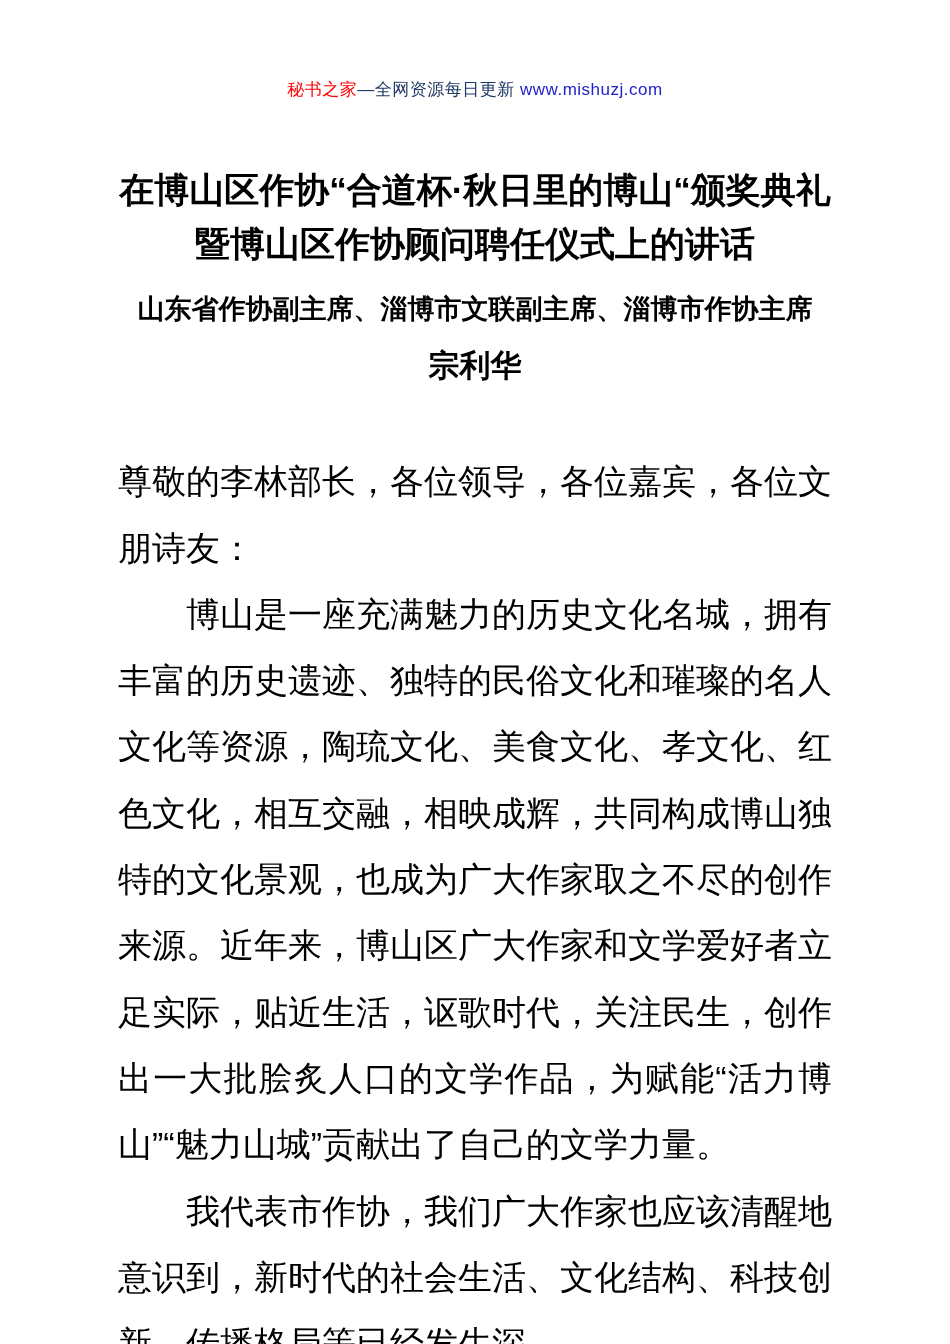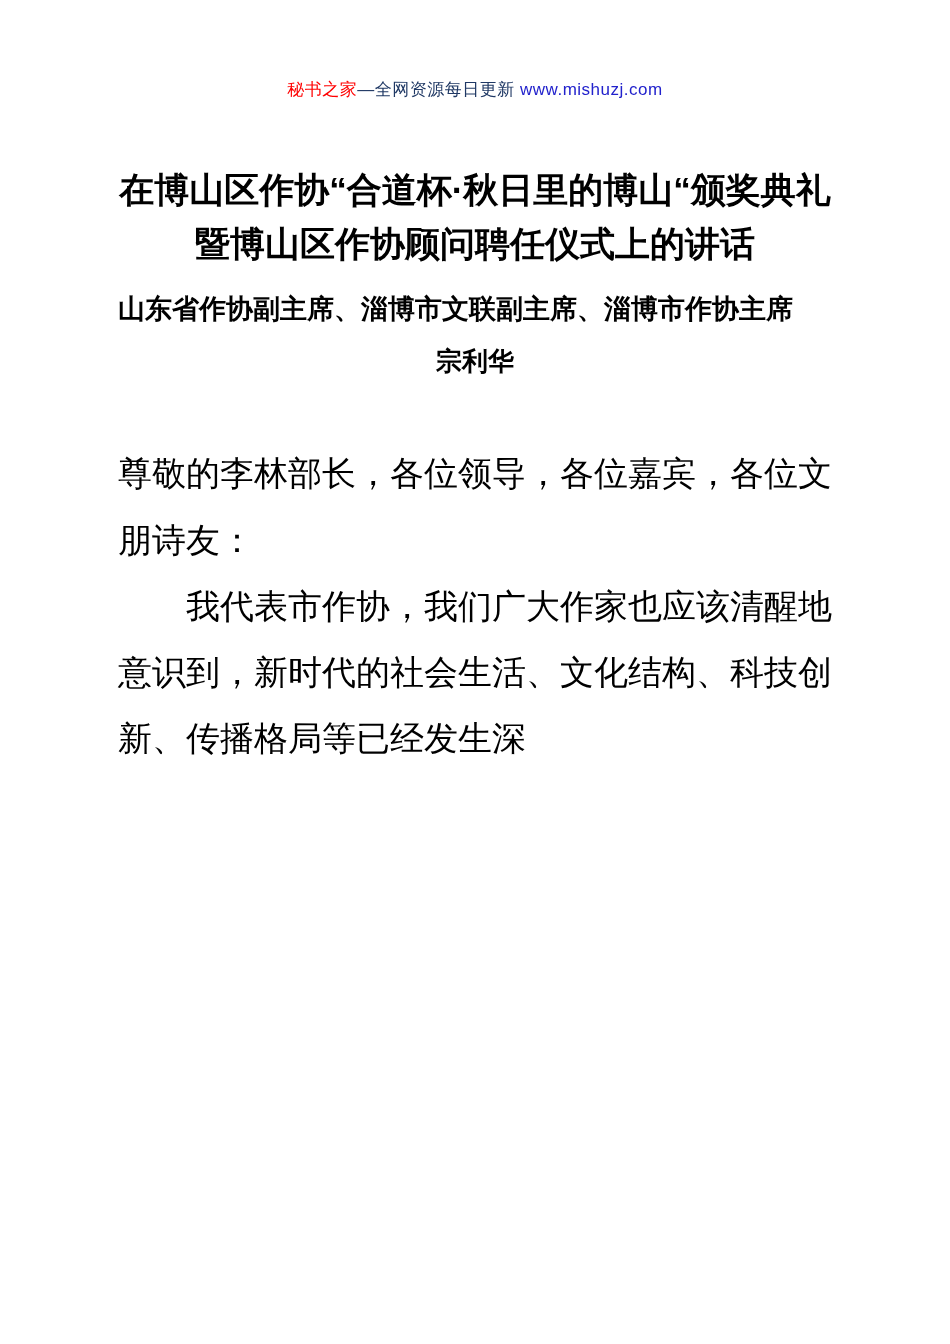--- a/index.html
+++ b/index.html
@@ -30,29 +30,30 @@
   .doc-title {
     margin-top: 62px;
     text-align: center;
     font-size: 35px;
     font-weight: bold;
     color: #000000;
     line-height: 1.55;
   }
   .doc-subtitle {
     margin-top: 16px;
+    text-align: center;
     font-size: 27px;
     font-weight: bold;
     color: #000000;
     line-height: 1.6;
   }
   .doc-author {
     margin-top: 10px;
     text-align: center;
-    font-size: 26px;
+    font-size: 31px;
     font-weight: bold;
     color: #000000;
     line-height: 1.6;
   }
   .doc-body {
     margin-top: 58px;
     font-size: 34px;
     color: #000000;
     line-height: 1.95;
     text-align: justify;
@@ -75,16 +76,17 @@
   </div>
 
   <div class="doc-title">在博山区作协“合道杯·秋日里的博山“颁奖典礼暨博山区作协顾问聘任仪式上的讲话</div>
 
   <div class="doc-subtitle">山东省作协副主席、淄博市文联副主席、淄博市作协主席</div>
 
   <div class="doc-author">宗利华</div>
 
   <div class="doc-body" id="paragraphs">
       <p>尊敬的李林部长，各位领导，各位嘉宾，各位文朋诗友：</p>
+      <p class="indent">博山是一座充满魅力的历史文化名城，拥有丰富的历史遗迹、独特的民俗文化和璀璨的名人文化等资源，陶琉文化、美食文化、孝文化、红色文化，相互交融，相映成辉，共同构成博山独特的文化景观，也成为广大作家取之不尽的创作来源。近年来，博山区广大作家和文学爱好者立足实际，贴近生活，讴歌时代，关注民生，创作出一大批脍炙人口的文学作品，为赋能“活力博山”“魅力山城”贡献出了自己的文学力量。</p>
       <p class="indent">我代表市作协，我们广大作家也应该清醒地意识到，新时代的社会生活、文化结构、科技创新、传播格局等已经发生深</p>
     </div>
 
 </div>
 
 </body></html>

